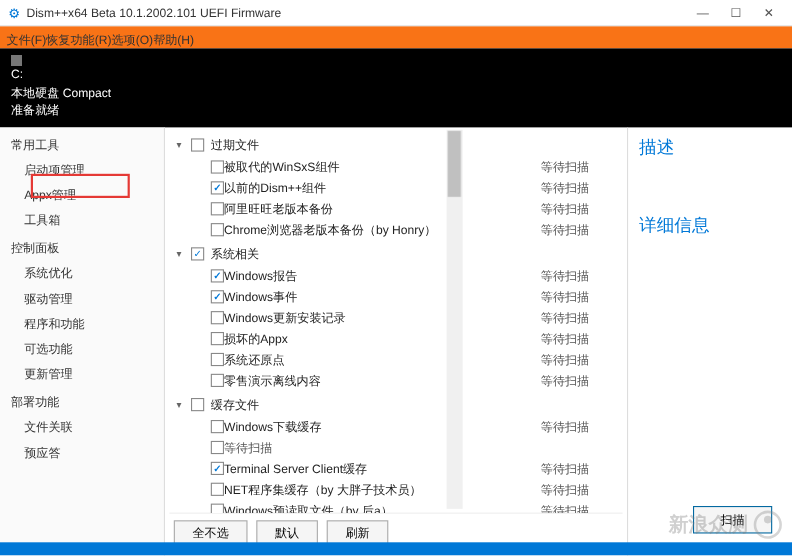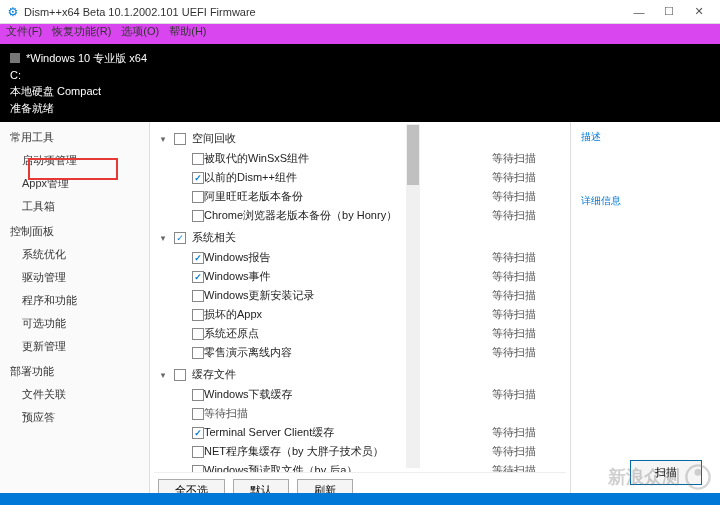--- a/index.html
+++ b/index.html
@@ -2,21 +2,21 @@
 <html><head>
 <meta charset="utf-8">
 <style>
 * { margin: 0; padding: 0; box-sizing: border-box; font-family: "Microsoft YaHei", Arial, sans-serif; }
 body { width: 720px; height: 505px; background: #f0f0f0; font-size: 11px; overflow: hidden; position: relative; }
 .titlebar { height: 24px; background: #fff; display: flex; align-items: center; padding: 0 6px; border-bottom: 1px solid #ddd; }
 .titlebar .icon { width: 14px; height: 14px; margin-right: 4px; display: flex; align-items: center; justify-content: center; color: #0078d7; font-size: 12px; }
 .titlebar .title { flex: 1; font-size: 11px; color: #333; }
 .winbtns { display: flex; gap: 0; }
 .winbtn { width: 30px; height: 22px; display: flex; align-items: center; justify-content: center; font-size: 11px; color: #555; }
-.menubar { height: 20px; background: #d946ef; display: flex; padding: 0 6px; align-items: flex-start; gap: 10px; font-size: 11px; color: #333; }
+.menubar { height: 20px; background: #f97316; display: flex; padding: 0 6px; align-items: flex-end; font-size: 11px; color: #333; }
 .infoband { background: #000; color: #fff; padding: 6px 10px; font-size: 11px; line-height: 1.5; }
 .infoband .winver { display: flex; align-items: center; gap: 6px; }
 .infoband .chk { width: 10px; height: 10px; background: #777; display: inline-block; }
 .workspace { display: flex; height: 390px; background: #fff; }
 .sidebar { width: 150px; background: #fafafa; border-right: 1px solid #ddd; padding-top: 4px; }
 .sidegroup { margin-bottom: 2px; }
 .sidehead { padding: 4px 10px; font-size: 11px; color: #333; }
 .sideitem { padding: 4px 10px 4px 22px; font-size: 11px; color: #333; cursor: pointer; }
 .sideitem.selected { background: #1e90e8; color: #fff; position: relative; }
 .redbox { position: absolute; left: 28px; top: 158px; width: 90px; height: 22px; border: 2px solid #e53935; pointer-events: none; z-index: 10; }
@@ -29,21 +29,21 @@
 .gchk { width: 12px; height: 12px; border: 1px solid #888; display: flex; align-items: center; justify-content: center; font-size: 9px; color: #0078d7; }
 .gchk.checked::after { content: "✓"; }
 .treerow { display: flex; align-items: center; padding: 2px 4px 2px 38px; gap: 0; }
 .ichk { width: 12px; height: 12px; border: 1px solid #888; display: flex; align-items: center; justify-content: center; font-size: 9px; color: #0078d7; background: #fff; }
 .ichk.checked::after { content: "✓"; color: #0078d7; font-weight: bold; }
 .itemlabel { flex: 1; font-size: 11px; color: #222; }
 .itemstatus { width: 70px; font-size: 11px; color: #555; text-align: left; }
 .btnrow { display: flex; gap: 8px; padding: 6px 4px; border-top: 1px solid #eee; }
 .btn { border: 1px solid #aaa; background: #f5f5f5; padding: 3px 16px; font-size: 11px; cursor: pointer; }
 .rightpanel { width: 150px; border-left: 1px solid #ddd; padding: 8px 10px; display: flex; flex-direction: column; }
-.rplabel { color: #0078d7; font-size: 10px; margin-bottom: 50px; }
+.rplabel { color: #0078d7; font-size: 16px; margin-bottom: 50px; }
 .bottombar { position: absolute; bottom: 0; left: 0; right: 0; height: 12px; background: #0078d7; }
 .scanbtn-area { position: absolute; bottom: 20px; right: 18px; }
 .scanbtn { border: 1px solid #0369a1; background: #f5f5f5; padding: 4px 24px; font-size: 11px; }
 .scrolltrack { position: absolute; right: 150px; top: 2px; width: 14px; height: 344px; background: #f0f0f0; }
 .scrollthumb { width: 12px; margin: 1px; height: 60px; background: #c0c0c0; }
 .watermark { position: absolute; right: 8px; bottom: 14px; font-size: 18px; color: rgba(120,120,120,0.35); font-weight: bold; display: flex; align-items: center; gap: 4px; }
 .watermark svg { opacity: 0.35; }
 </style>
 </head>
 <body>
@@ -61,21 +61,20 @@
 <div class="menubar">
   <span>文件(F)</span>
   <span>恢复功能(R)</span>
   <span>选项(O)</span>
   <span>帮助(H)</span>
 </div>
 
 <div class="infoband">
   <div class="winver">
       <span class="chk"></span>
-      <span>*Windows 10 专业版 x64</span>
     </div>
   <div>C:</div>
   <div>本地硬盘 Compact</div>
   <div>准备就绪</div>
 </div>
 
 <div class="workspace">
   <div class="sidebar">
     <div class="sidegroup">
       <div class="sidehead">常用工具</div>
@@ -98,21 +97,21 @@
     </div>
   </div>
 
   <div class="main">
     <div class="treearea">
       <div class="tree" id="tree">
           <div class="treegroup">
             <div class="treehdr">
               <span class="expander">▾</span>
               <span class="gchk"></span>
-              <span class="itemlabel">空间回收</span>
+              <span class="itemlabel">过期文件</span>
             </div>
             <div class="treerow">
               <span class="ichk"></span>
               <span class="itemlabel">被取代的WinSxS组件</span>
               <span class="itemstatus">等待扫描</span>
             </div>
             <div class="treerow">
               <span class="ichk checked"></span>
               <span class="itemlabel">以前的Dism++组件</span>
               <span class="itemstatus">等待扫描</span>

